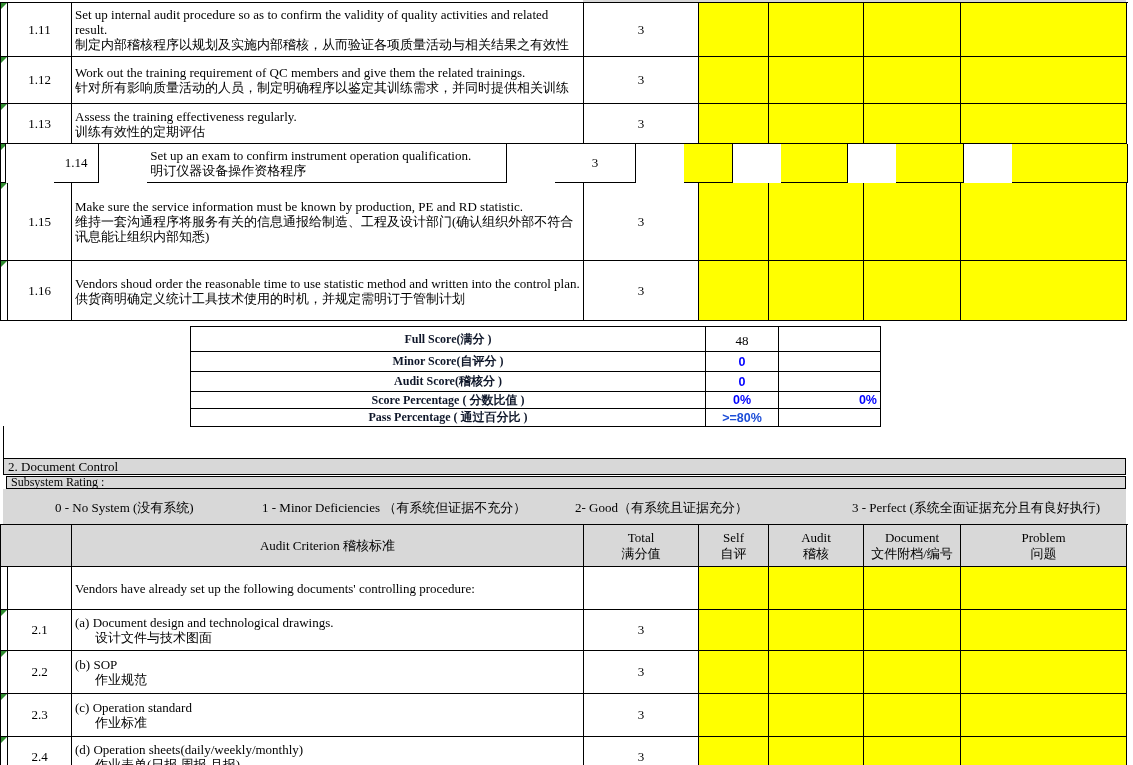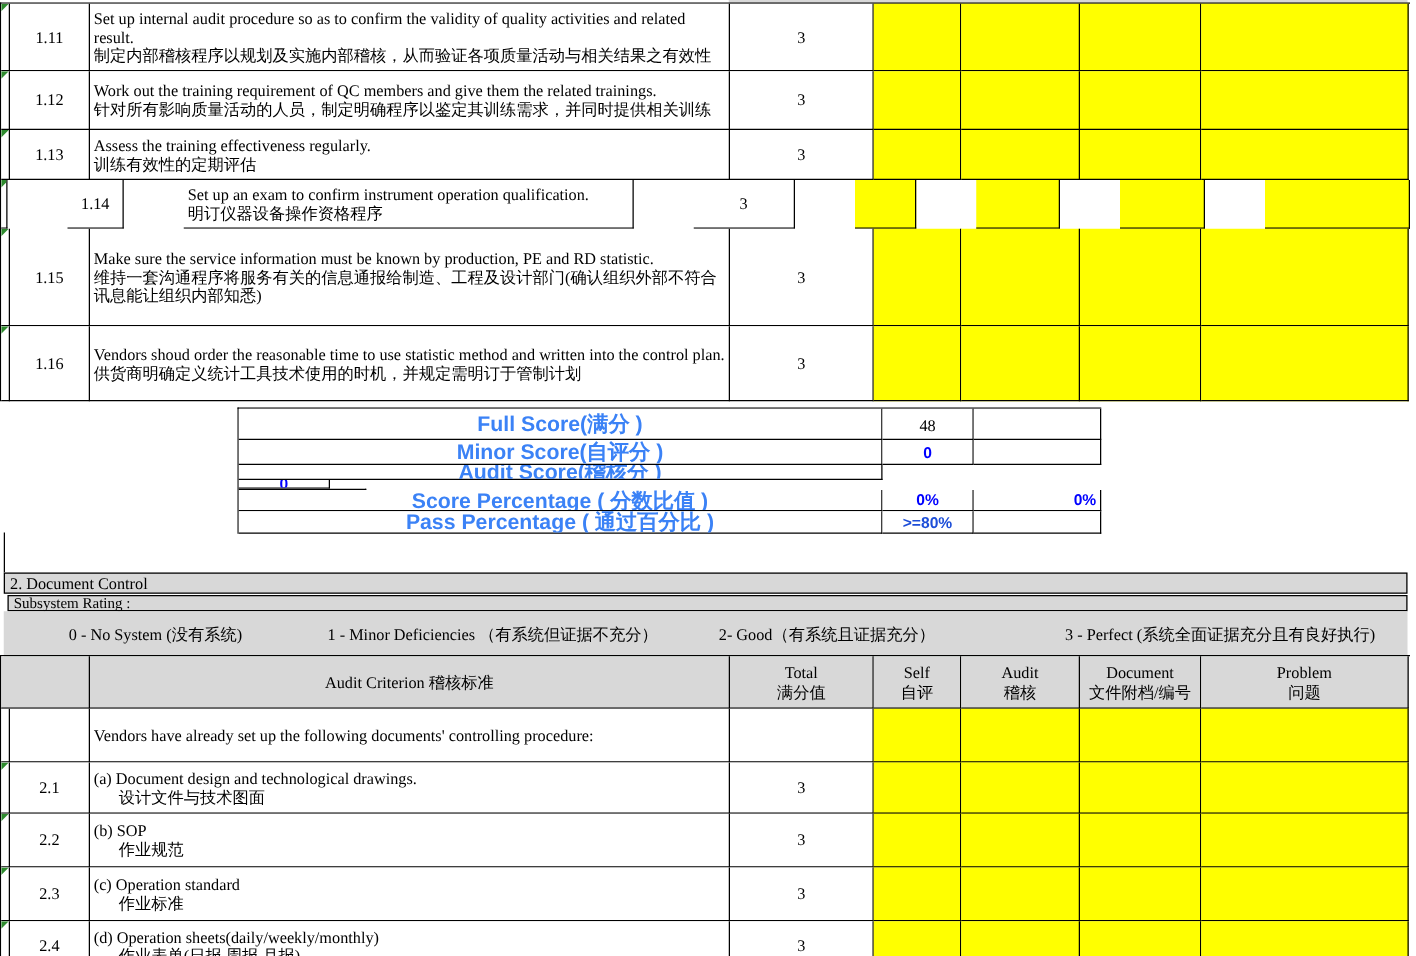--- a/index.html
+++ b/index.html
@@ -24,21 +24,21 @@
        border-top:6px solid #2E8B2E;border-right:6px solid transparent;}
   
   .hc{background:#D8D8D8;display:flex;flex-direction:column;align-items:center;
       justify-content:center;font-size:13px;line-height:16px;text-align:center;}
   
   .sum{position:absolute;left:190px;top:326px;border-left:1px solid #000;border-top:1px solid #000;}
   .srow{display:flex;}
   .scell{border-right:1px solid #000;border-bottom:1px solid #000;box-sizing:border-box;
          overflow:hidden;background:#fff;display:flex;align-items:center;justify-content:center;}
   .sl{width:515px;} .sv1{width:73px;} .sv2{width:102px;}
-  .slabel{color:#3b82f6;font-weight:bold;font-family:Liberation Sans, sans-serif;font-size:17px;}
+  .slabel{color:#0f172a;font-weight:bold;font-family:Liberation Serif, serif;font-size:12px;}
   .v-plain{font-family:"Liberation Serif",serif;font-size:13px;color:#000;
            align-items:flex-end;padding-bottom:2px;}
   .v-blue{color:#0000FF;font-weight:bold;font-family:"Liberation Sans",sans-serif;font-size:12.5px;}
   .v-green{color:#1d4ed8;font-weight:bold;font-family:"Liberation Sans",sans-serif;font-size:12.5px;}
   .v-right{justify-content:flex-end;padding-right:3px;}
   
   .bar{position:absolute;background:#D8D8D8;border:1px solid #000;box-sizing:border-box;
        font-size:13px;display:flex;align-items:center;padding-left:4px;}
   .rating{position:absolute;left:3px;top:489px;width:1123px;height:36px;background:#D8D8D8;
           border-bottom:1px solid #15803d;box-sizing:border-box;font-size:13px;}
@@ -154,21 +154,21 @@
   <div class="srow" style="height:25px;">
     <div class="scell sl slabel">Full Score(满分 )</div>
     <div class="scell sv1 v-plain">48</div>
     <div class="scell sv2"></div>
   </div>
   <div class="srow" style="height:20px;">
     <div class="scell sl slabel">Minor Score(自评分 )</div>
     <div class="scell sv1 v-blue">0</div>
     <div class="scell sv2"></div>
   </div>
-  <div class="srow" style="height:20px;flex-direction:column;">
+  <div class="srow" style="height:20px;">
     <div class="scell sl slabel">Audit Score(稽核分 )</div>
     <div class="scell sv1 v-blue">0</div>
     <div class="scell sv2"></div>
   </div>
   <div class="srow" style="height:17px;">
     <div class="scell sl slabel">Score Percentage ( 分数比值 )</div>
     <div class="scell sv1 v-blue">0%</div>
     <div class="scell sv2 v-blue v-right">0%</div>
   </div>
   <div class="srow" style="height:18px;">

